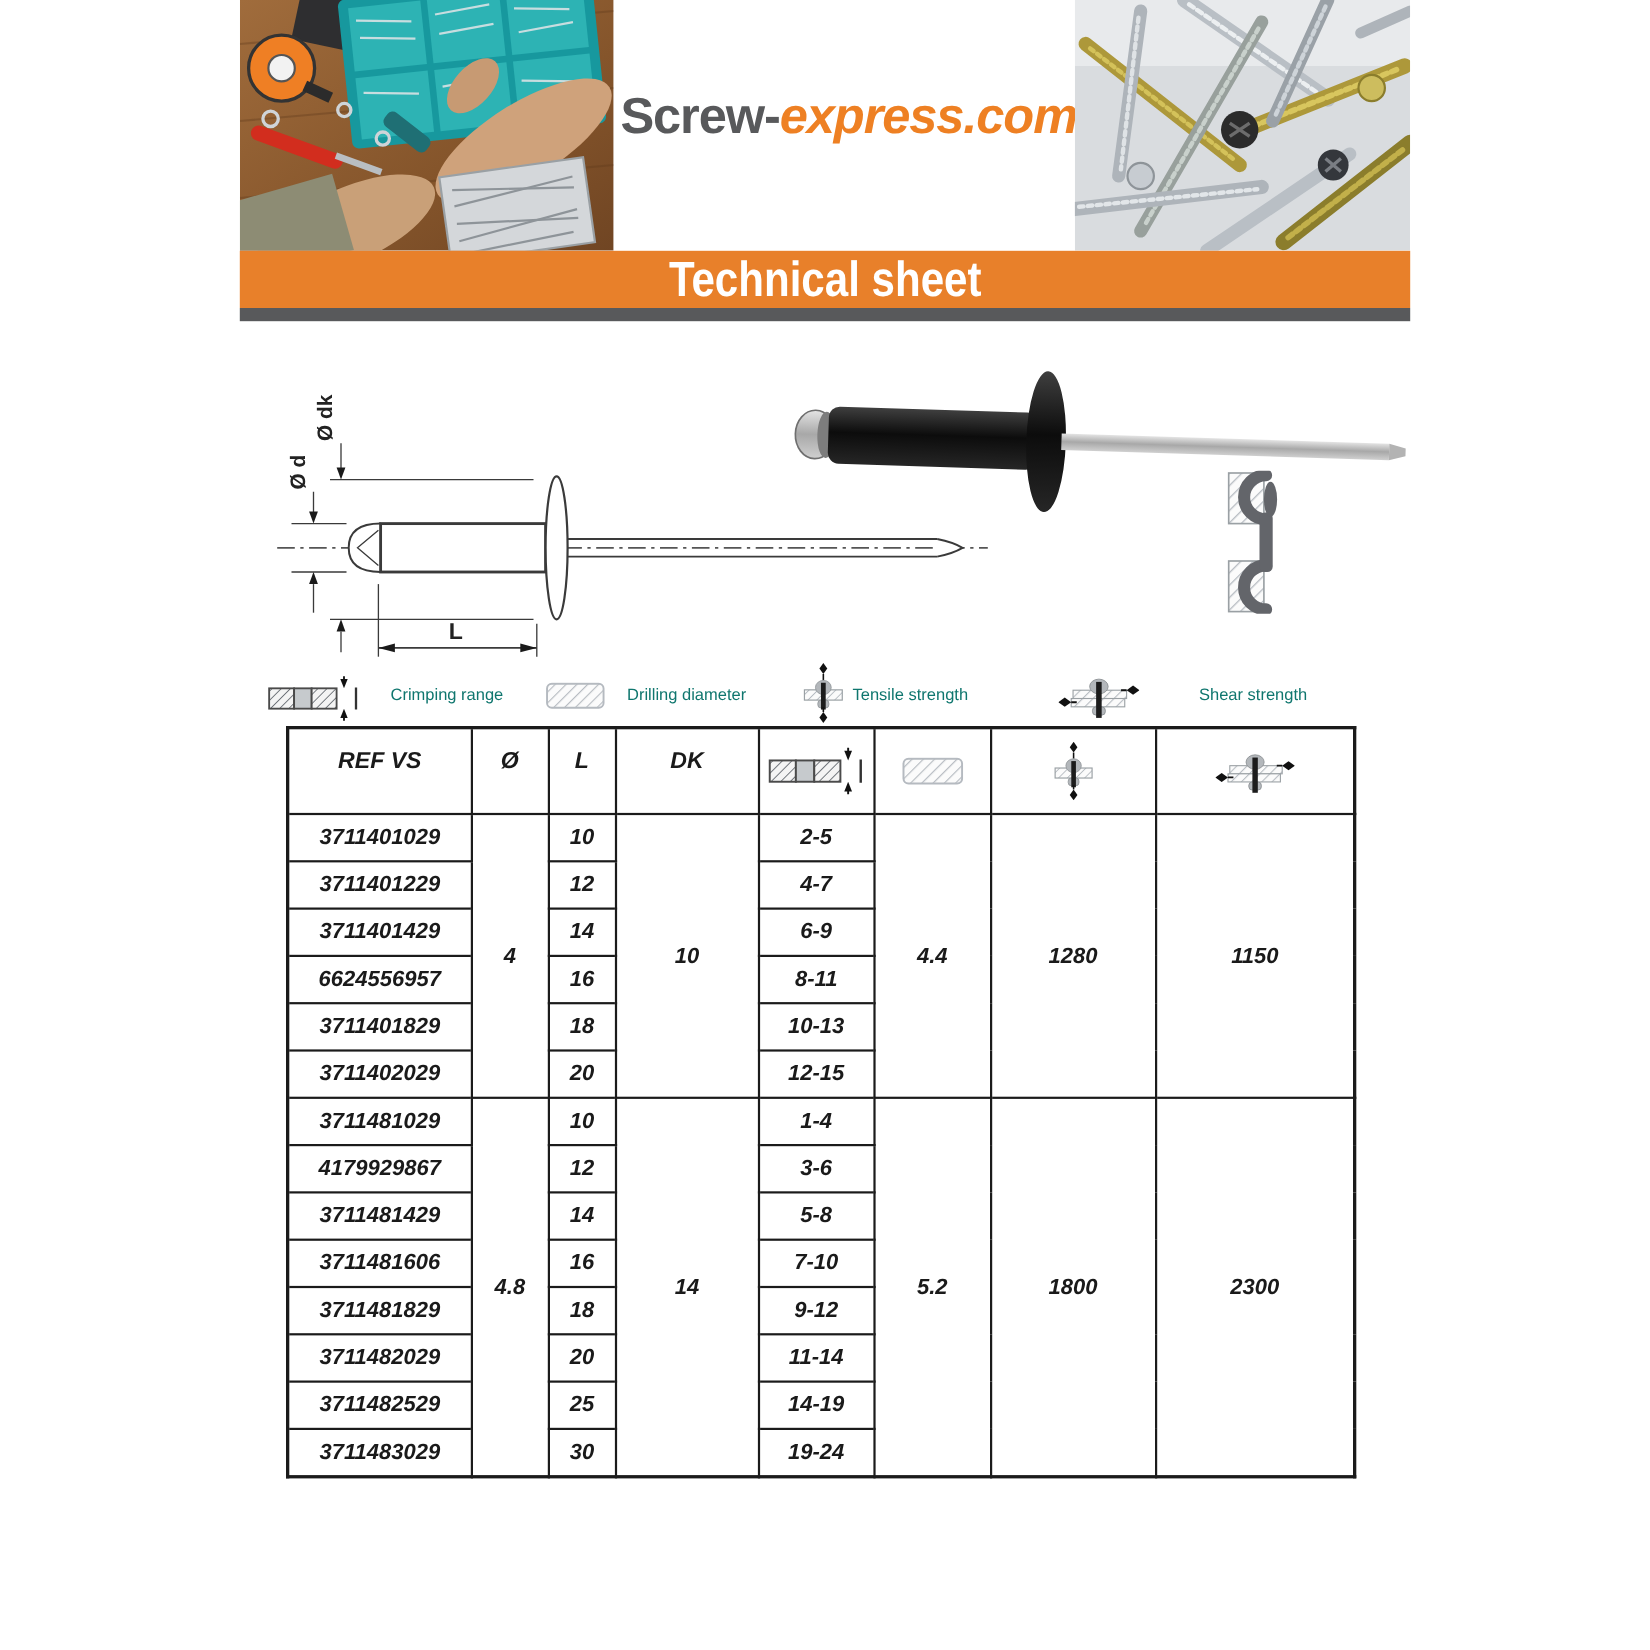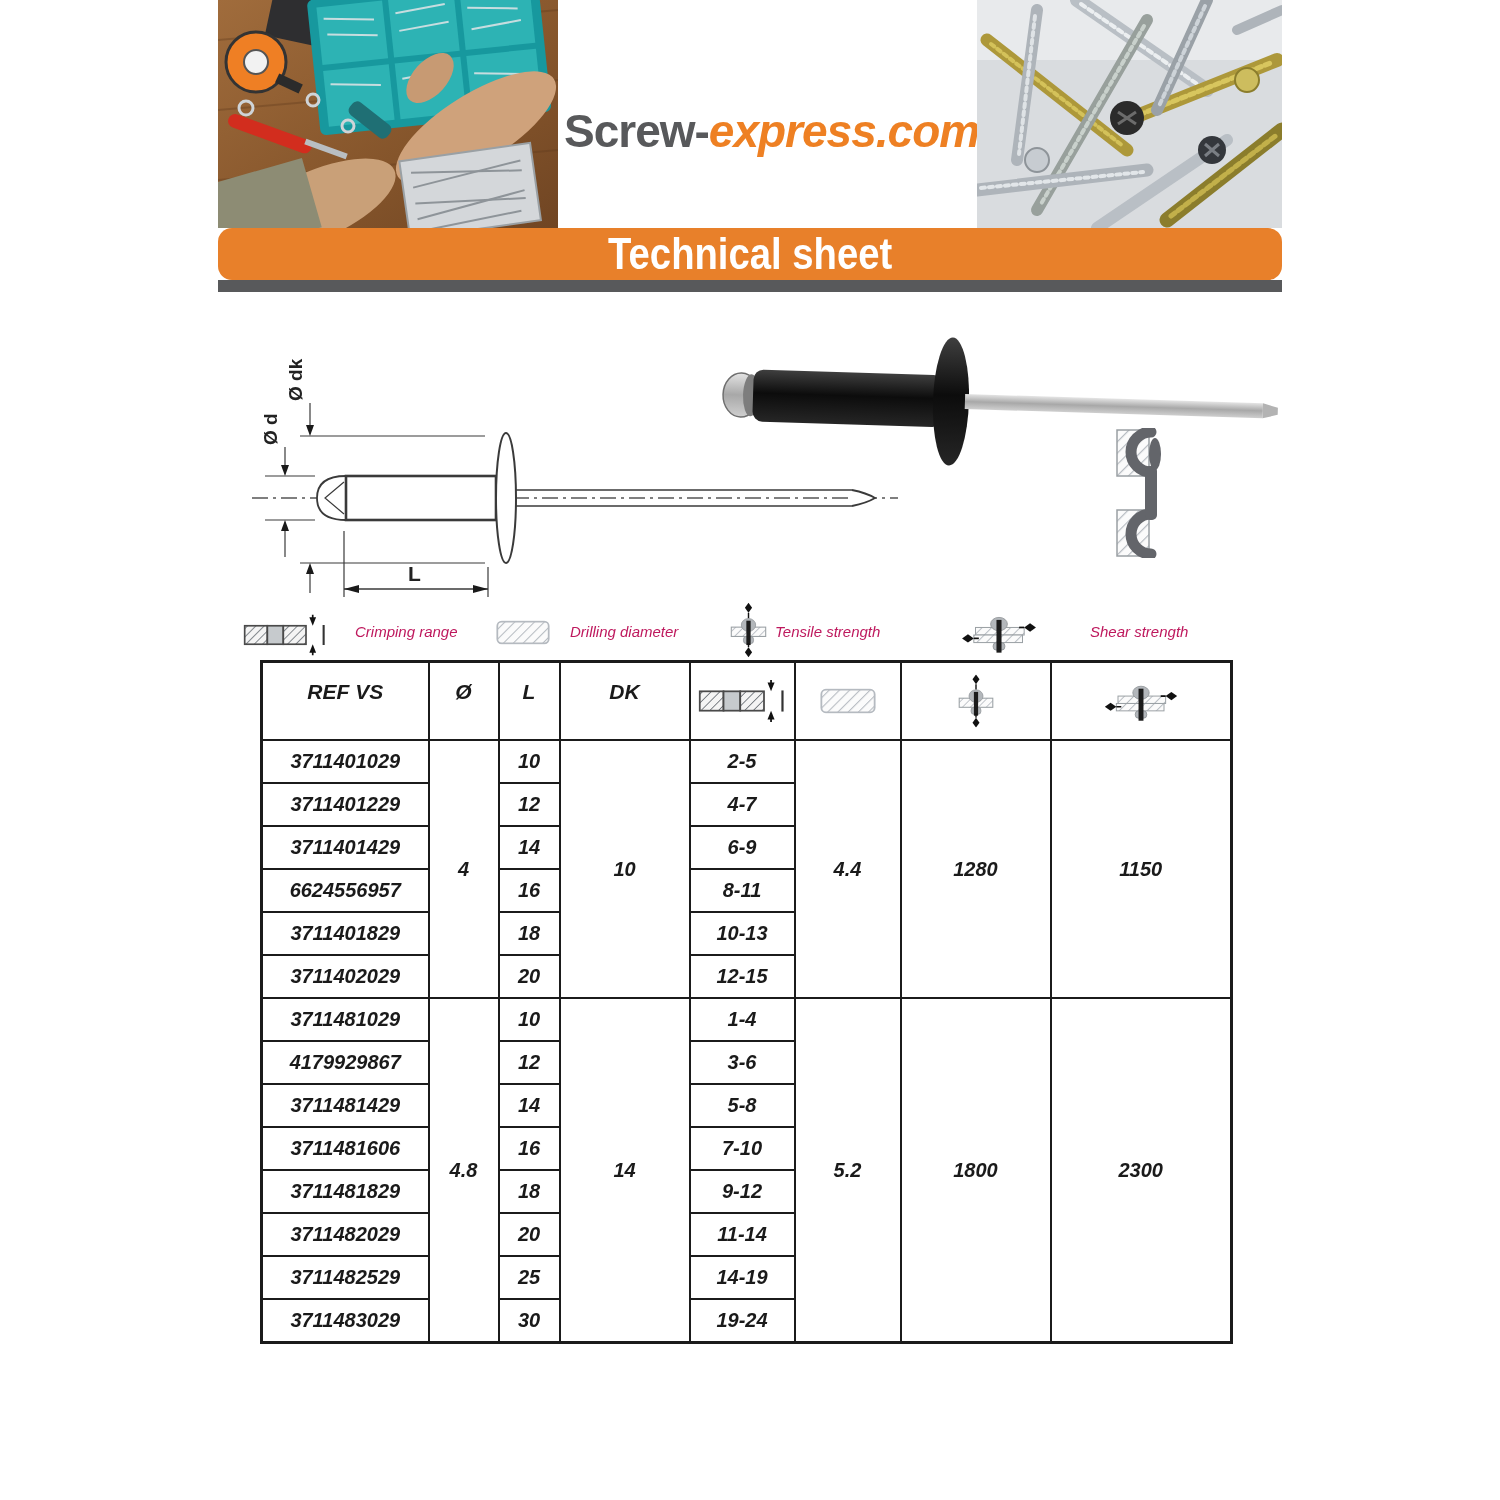--- a/index.html
+++ b/index.html
@@ -5,32 +5,32 @@
   html,body{margin:0;padding:0;background:#ffffff;}
   .page{position:relative;width:1500px;height:1500px;background:#ffffff;overflow:hidden;
         font-family:"Liberation Sans", sans-serif;color:#1a1a1a;}
   .abs{position:absolute;}
 
   
   .photo{position:absolute;top:0;height:228px;overflow:hidden;}
   .photo-left{left:218px;width:340px;}
   .photo-right{left:977px;width:305px;}
   .logo-wrap{position:absolute;left:558px;top:0;width:419px;height:228px;background:#ffffff;}
-  .logo-row{position:absolute;left:0;top:78px;width:419px;height:80px;display:flex;align-items:flex-end;}
+  .logo-row{position:absolute;left:0;top:78px;width:419px;height:80px;display:flex;align-items:flex-start;}
   .logo-text{font-size:46px;font-weight:bold;letter-spacing:-1px;white-space:nowrap;}
   .logo-prefix{color:#58595b;}
   .logo-suffix{color:#ee8023;font-style:italic;}
 
   .banner{position:absolute;left:218px;top:228px;width:1064px;height:52px;background:#e8802a;
-          display:flex;align-items:center;justify-content:center;border-radius:14px;}
+          display:flex;align-items:center;justify-content:center;}
   .banner-title{color:#ffffff;font-size:45px;font-weight:bold;transform:scaleX(.85);letter-spacing:0px;}
   .gray-strip{position:absolute;left:218px;top:280px;width:1064px;height:12px;background:#58595b;}
 
   
-  .legend-label{position:absolute;font-size:15px;color:#be185d;white-space:nowrap;font-style:italic;}
+  .legend-label{position:absolute;font-size:15px;color:#0f766e;white-space:nowrap;}
 
   
   .spec-table{position:absolute;left:260px;top:660px;border-collapse:collapse;table-layout:fixed;
               width:970px;background:#fff;}
   .spec-table td,.spec-table th{border:2px solid #1b1b1b;text-align:center;vertical-align:middle;
               padding:0;overflow:hidden;}
   .spec-table{border:3px solid #1b1b1b;font-style:italic;}
   .spec-table th{height:76px;font-size:21px;font-weight:bold;}
   .spec-table td{height:41px;font-size:20px;font-weight:bold;}
 

